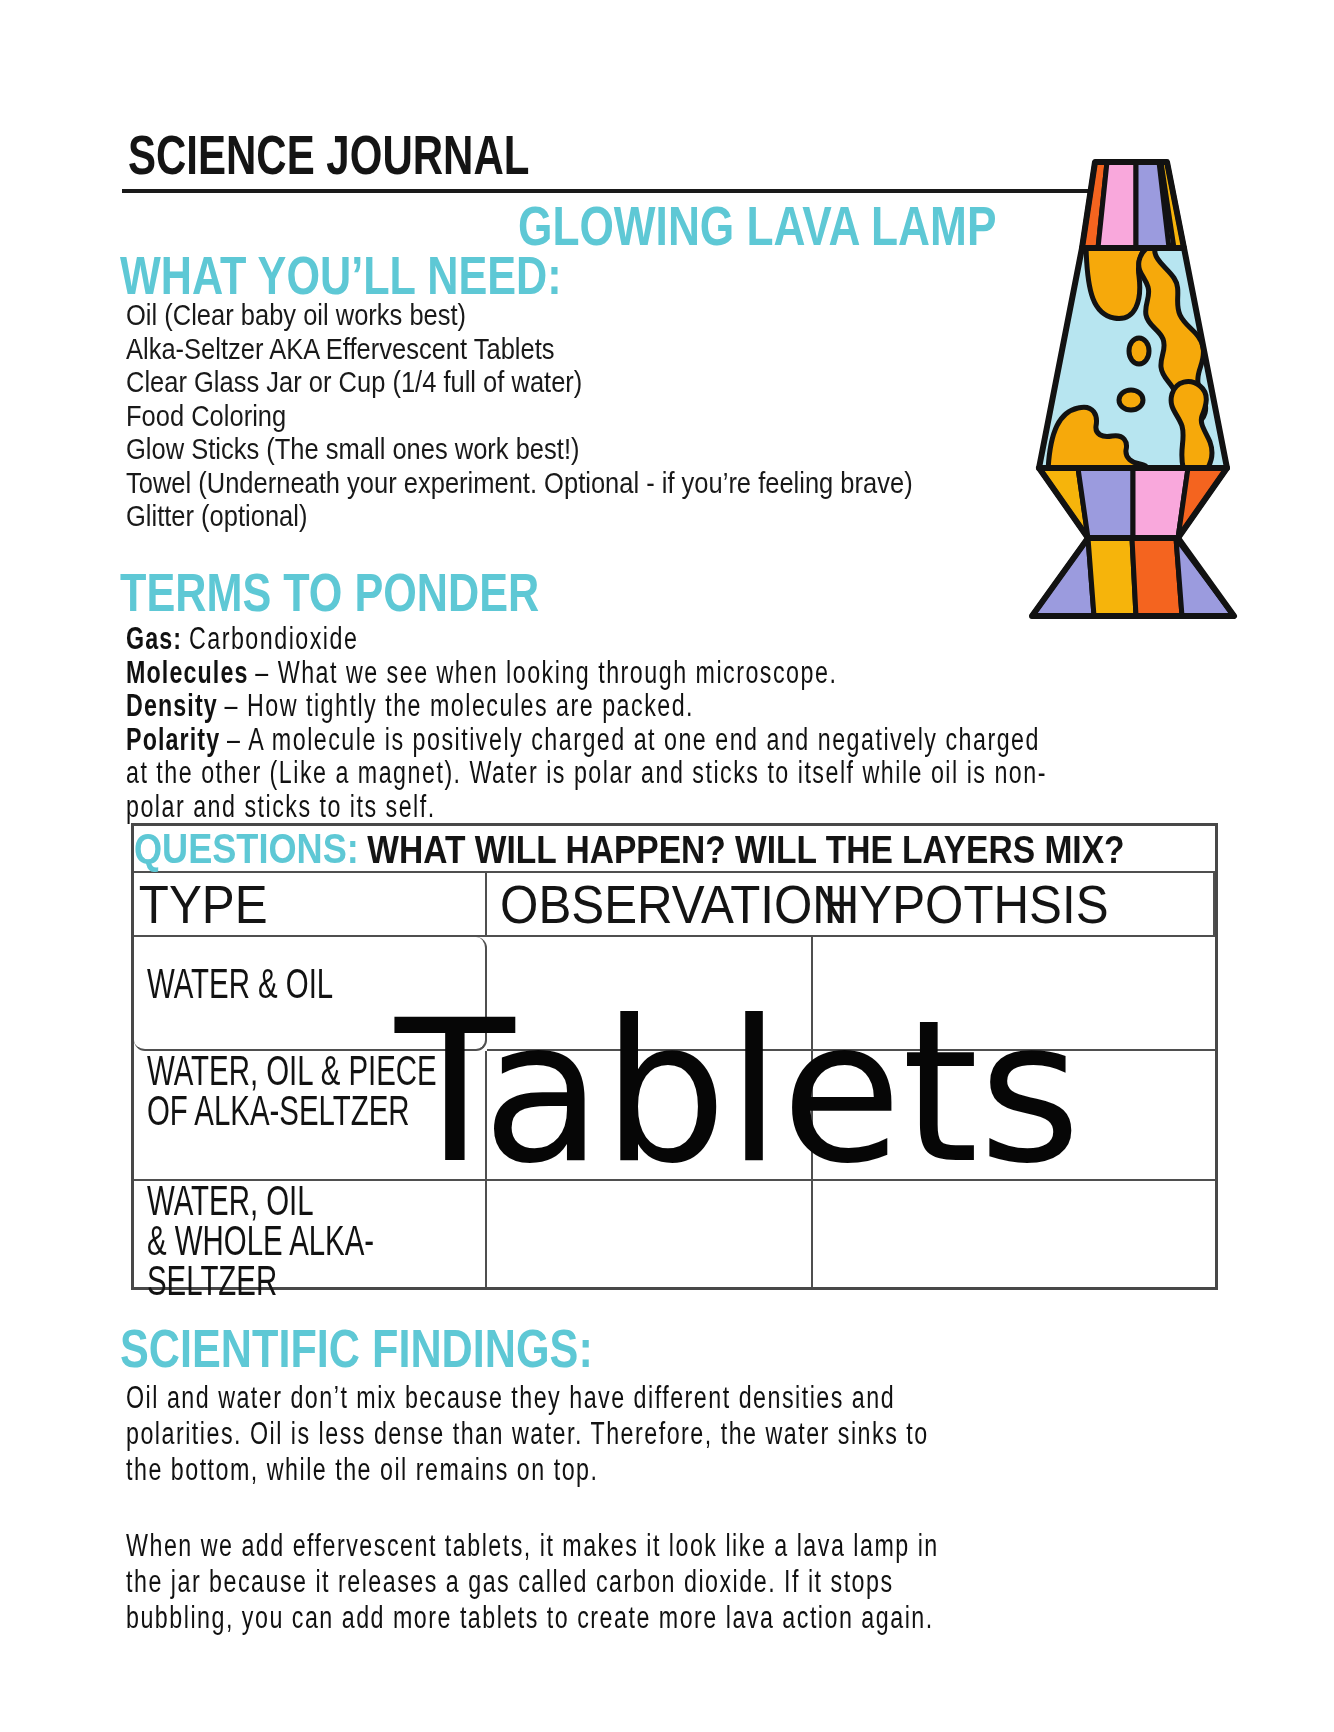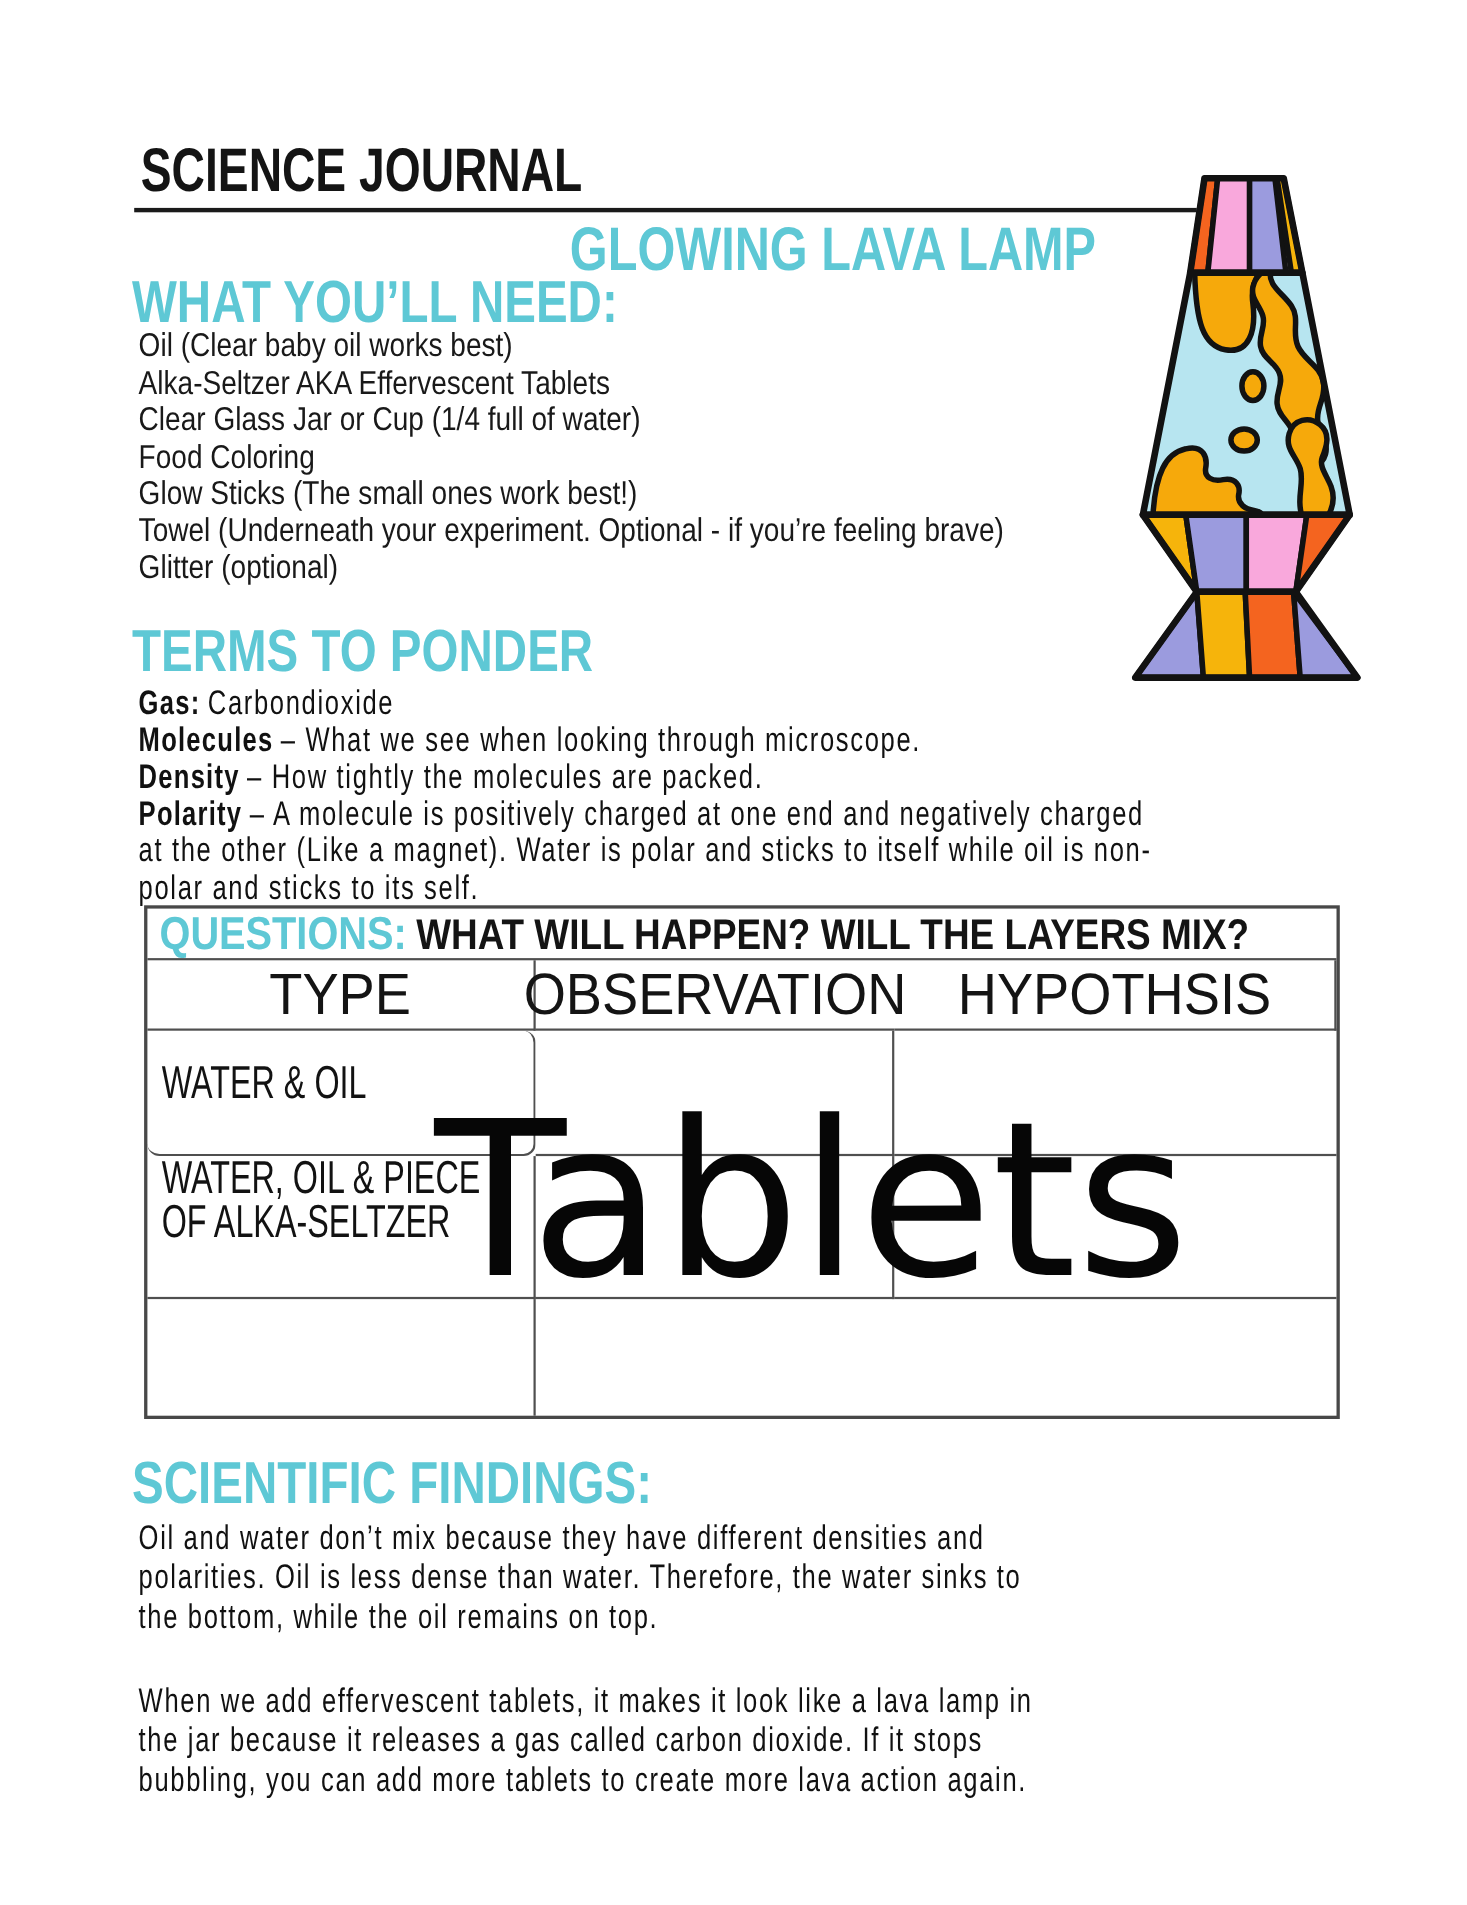--- a/index.html
+++ b/index.html
@@ -40,27 +40,27 @@
   
   .qtable{
     left:131px;top:823px;width:1087px;box-sizing:border-box;
     border:3px solid #484848;display:grid;
     grid-template-columns:353px 326px 402px;
     grid-template-rows:47px 64px 114px 130px 106px;
     background:#fff;
   }
   .q-row{
     grid-column:1/-1;border-bottom:2px solid #4f4f4f;display:flex;align-items:center;
-    padding-left:11px;overflow:visible;
+    overflow:visible;
   }
   .q-wrap{display:inline-block;transform:scaleX(.86);transform-origin:left center;white-space:nowrap;}
   .q-label{font-size:42px;font-weight:600;color:var(--accent,#5ec8d5);}
   .q-text{font-size:39px;font-weight:600;color:#141414;margin-left:10px;}
   .hcell{
-    border-bottom:2px solid #4f4f4f;display:flex;align-items:center;justify-content:center;
+    border-bottom:2px solid #4f4f4f;display:flex;align-items:center;
   }
   .hcell span{display:inline-block;font-size:53px;font-weight:500;transform:scaleX(.93);white-space:nowrap;}
   .cell{border-bottom:2px solid #4f4f4f;}
   .col-a,.col-b{border-right:2px solid #4f4f4f;}
   .row-last{border-bottom:none;}
   .type-cell{padding-left:13px;overflow:visible;}
   .pt-big{padding-top:27px;border-radius:11px;}
   .pt-sm{}
   .row-label{
     font-size:42px;font-weight:500;line-height:40px;width:490px;white-space:pre-line;
@@ -178,20 +178,25 @@
     <div class="cell col-b"></div>
     <div class="cell"></div>
 
     <div class="cell col-a type-cell pt-sm">
       <div class="row-label">WATER, OIL &amp; PIECE
 OF ALKA-SELTZER</div>
     </div>
     <div class="cell col-b"></div>
     <div class="cell"></div>
 
+    <div class="cell col-a type-cell pt-sm row-last">
+      <div class="row-label">WATER, OIL
+&amp; WHOLE ALKA-
+SELTZER</div>
+    </div>
     <div class="cell col-b row-last"></div>
     <div class="cell row-last"></div>
   </div>
 
   <div class="abs watermark nowrap">Tablets</div>
 
   <div class="abs section-heading nowrap" id="findings-heading">SCIENTIFIC FINDINGS:</div>
 
   <div class="abs findings-p" id="findings-p1">Oil and water don’t mix because they have different densities and
 polarities. Oil is less dense than water. Therefore, the water sinks to

